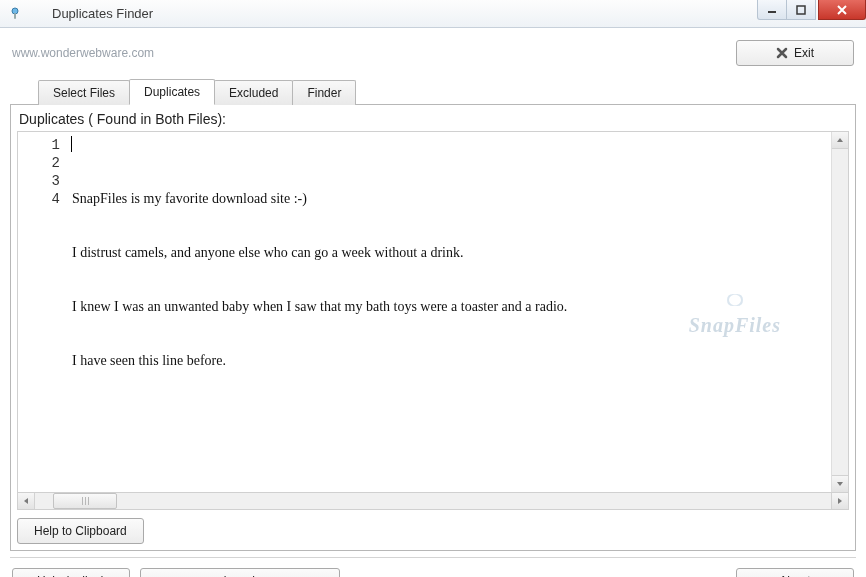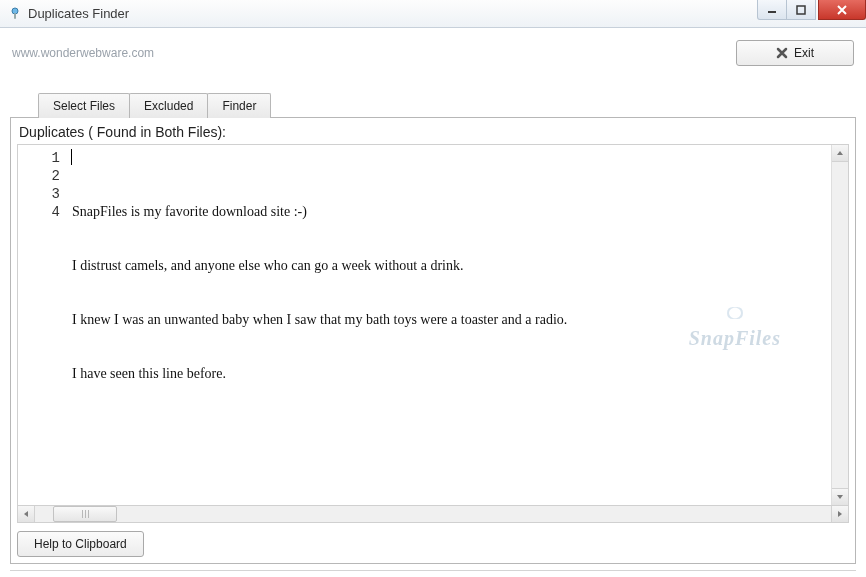--- a/index.html
+++ b/index.html
@@ -23,20 +23,21 @@
     position: relative;
   }
   .titlebar .icon {
     width: 14px; height: 14px;
     margin-right: 6px;
     display: inline-flex; align-items: center; justify-content: center;
   }
   .titlebar .title {
     color: #3b3b3b;
     font-size: 13px;
+    margin-left: 24px;
   }
   .window-controls {
     position: absolute;
     right: 0; top: 0;
     display: flex;
     height: 20px;
   }
   .wc-btn {
     width: 30px; height: 20px;
     display: flex; align-items: center; justify-content: center;
@@ -80,21 +81,21 @@
     font-size: 12px;
     color: #222;
     cursor: default;
     gap: 6px;
   }
   .btn.wide { min-width: 118px; }
   .tabs {
     display: flex;
     align-items: flex-end;
     border-bottom: 1px solid #b7b7b7;
-    margin-top: 16px;
+    margin-top: 2px;
     padding-left: 28px;
   }
   .tab {
     padding: 5px 14px 5px 14px;
     border: 1px solid #b7b7b7;
     border-bottom: none;
     background: linear-gradient(#f8f8f8, #e9e9e9);
     margin-right: -1px;
     position: relative;
     top: 1px;
@@ -264,20 +265,21 @@
         <svg width="12" height="12" viewBox="0 0 12 12">
             <path d="M2 2 L10 10 M10 2 L2 10" stroke="#555" stroke-width="2.5" stroke-linecap="round"></path>
           </svg>
       </span>
       <span>Exit</span>
     </button>
   </div>
 
   <div class="tabs">
     <div class="tab"><span>Select Files</span></div>
+    <div class="tab active"><span>Duplicates</span></div>
     <div class="tab"><span>Excluded</span></div>
     <div class="tab"><span>Finder</span></div>
   </div>
 
   <div class="panel">
     <div class="panel-label">Duplicates ( Found in Both Files):</div>
 
     <div class="editor-wrap">
       <div class="editor">
         <div class="gutter">

